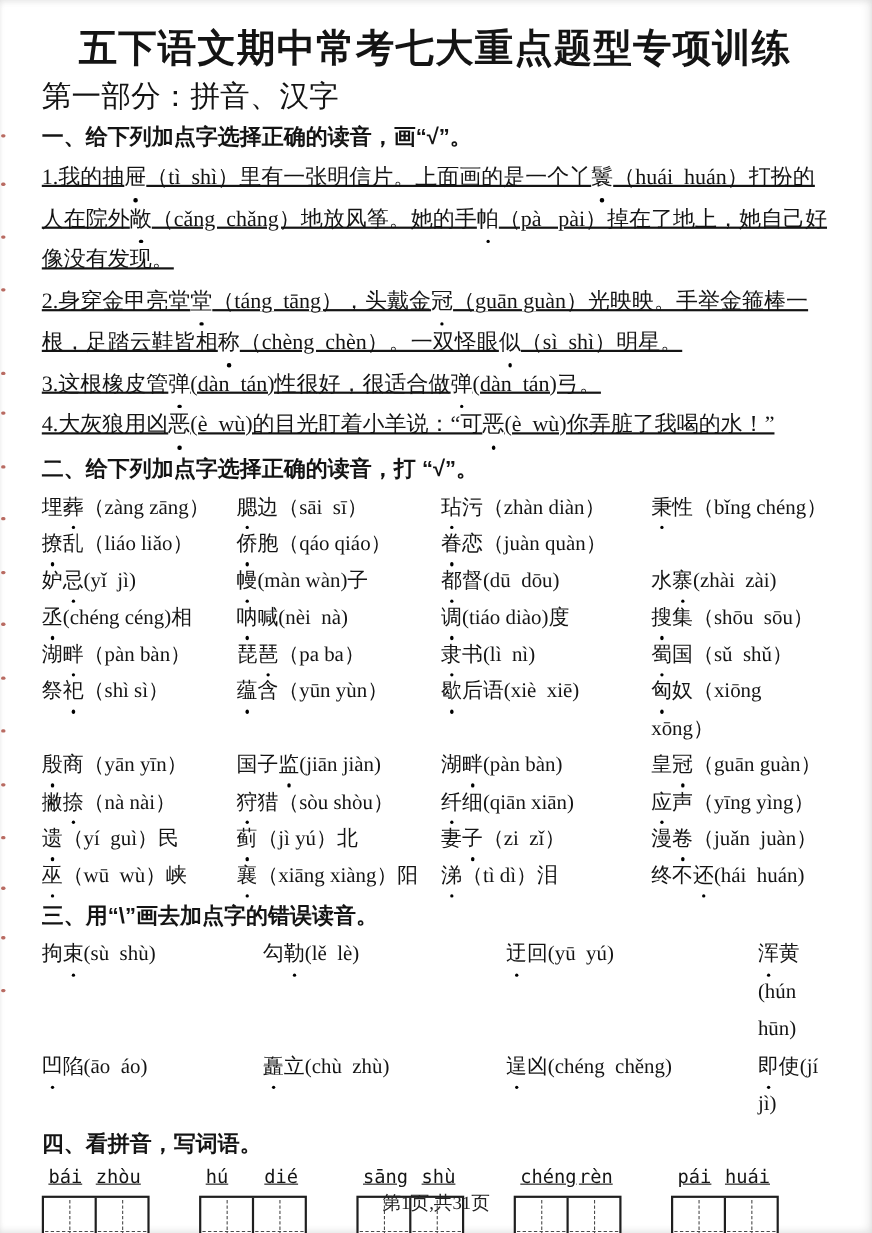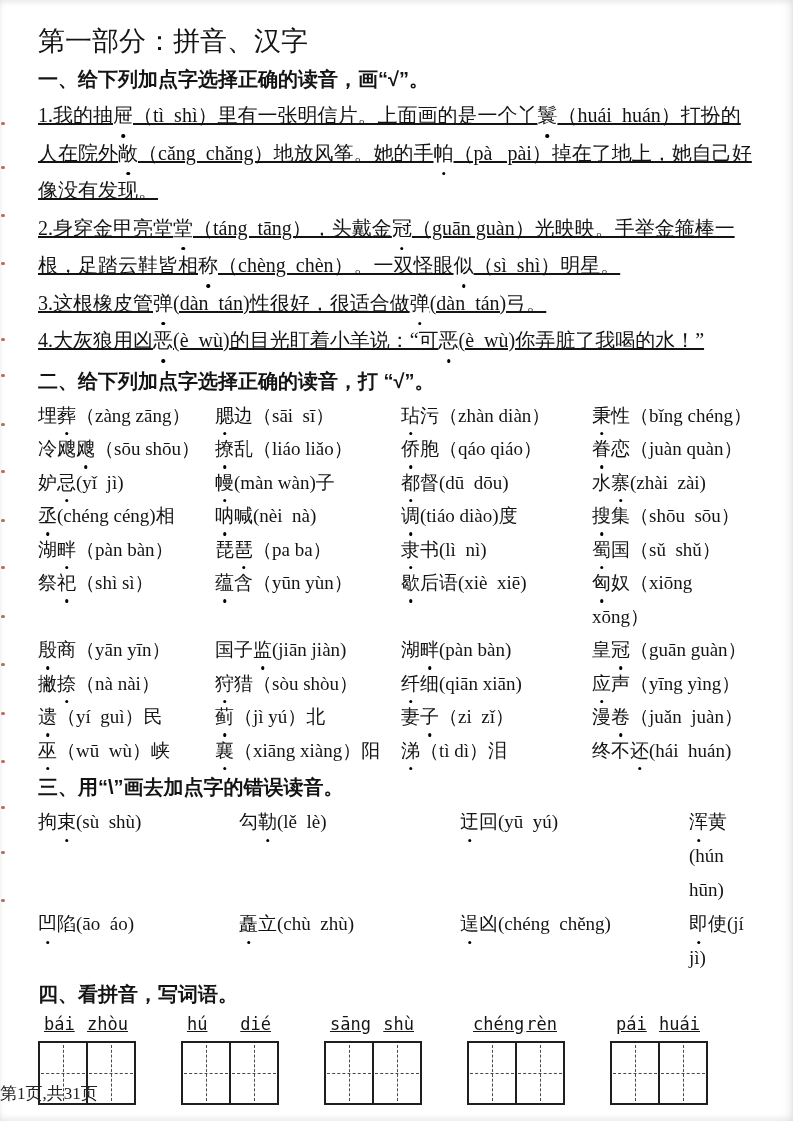--- a/index.html
+++ b/index.html
@@ -49,28 +49,29 @@
   }
   .tz-cell{flex:1;position:relative;border-right:2px solid #1f1f1f;}
   .tz-cell:last-child{border-right:none;}
   .tz-cell::before{
     content:"";position:absolute;left:50%;top:2px;bottom:2px;border-left:1.5px dashed #4a4a4a;
   }
   .tz-cell::after{
     content:"";position:absolute;top:50%;left:1px;right:1px;border-top:1.5px dashed #4a4a4a;
   }
   .page-footer{
-    position:absolute;left:0;right:0;bottom:16px;font-size:17px;color:#222;
+    position:absolute;left:0;right:0;bottom:16px;text-align:center;font-size:17px;color:#222;
   }
   .speck{position:absolute;width:4px;height:3px;border-radius:2px;background:#a23a2e;opacity:.75;}
 </style>
 </head>
 <body>
 
 <div class="content">
+  <h1 class="doc-title">五下语文期中常考七大重点题型专项训练</h1>
   <h2 class="doc-subtitle">第一部分：拼音、汉字</h2>
 
   <div>
     <div class="sec-heading">一、给下列加点字选择正确的读音，画“√”。</div>
     <div>
         <p class="para">1.我的抽<span class="dotchar">屉</span>（tì  shì）里有一张明信片。上面画的是一个丫<span class="dotchar">鬟</span>（huái  huán）打扮的人在院外<span class="dotchar">敞</span>（cǎng  chǎng）地放风筝。她的手<span class="dotchar">帕</span>（pà   pài）掉在了地上，她自己好像没有发现。</p>
         <p class="para">2.身穿金甲亮堂<span class="dotchar">堂</span>（táng  tāng），头戴金<span class="dotchar">冠</span>（guān guàn）光映映。手举金箍棒一根，足踏云鞋皆相<span class="dotchar">称</span>（chèng  chèn）。一双怪眼<span class="dotchar">似</span>（sì  shì）明星。</p>
         <p class="para">3.这根橡皮管<span class="dotchar">弹</span>(dàn  tán)性很好，很适合做<span class="dotchar">弹</span>(dàn  tán)弓。</p>
         <p class="para">4.大灰狼用凶<span class="dotchar">恶</span>(è  wù)的目光盯着小羊说：“可<span class="dotchar">恶</span>(è  wù)你弄脏了我喝的水！”</p>
       </div>
@@ -79,21 +80,20 @@
   <div style="margin-top:6px;">
     <div class="sec-heading">二、给下列加点字选择正确的读音，打 “√”。</div>
     <div>
         <div class="word-grid">
           <span class="word-cell">埋<span class="dotchar">葬</span>（zàng zāng）</span>
           <span class="word-cell"><span class="dotchar">腮</span>边（sāi  sī）</span>
           <span class="word-cell"><span class="dotchar">玷</span>污（zhàn diàn）</span>
           <span class="word-cell"><span class="dotchar">秉</span>性（bǐng chéng）</span>
         </div>
         <div class="word-grid">
-          <span class="word-cell">冷飕<span class="dotchar">飕</span>（sōu shōu）</span>
           <span class="word-cell"><span class="dotchar">撩</span>乱（liáo liǎo）</span>
           <span class="word-cell"><span class="dotchar">侨</span>胞（qáo qiáo）</span>
           <span class="word-cell"><span class="dotchar">眷</span>恋（juàn quàn）</span>
         </div>
         <div class="word-grid">
           <span class="word-cell">妒<span class="dotchar">忌</span>(yǐ  jì)</span>
           <span class="word-cell"><span class="dotchar">幔</span>(màn wàn)子</span>
           <span class="word-cell"><span class="dotchar">都</span>督(dū  dōu)</span>
           <span class="word-cell">水<span class="dotchar">寨</span>(zhài  zài)</span>
         </div>

